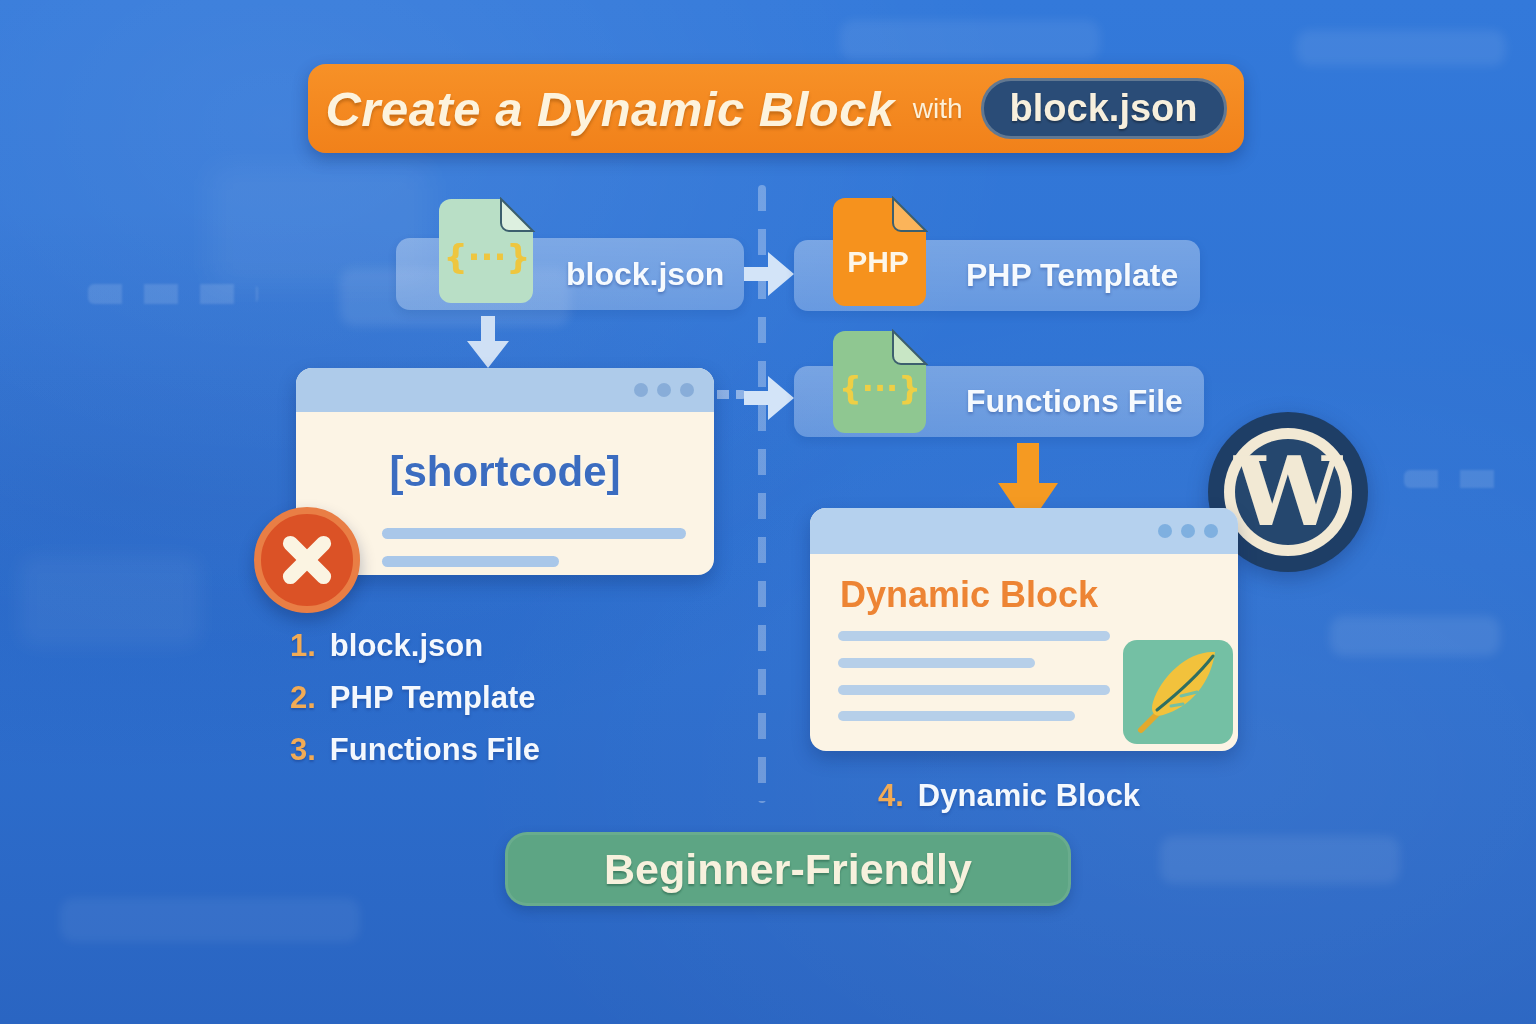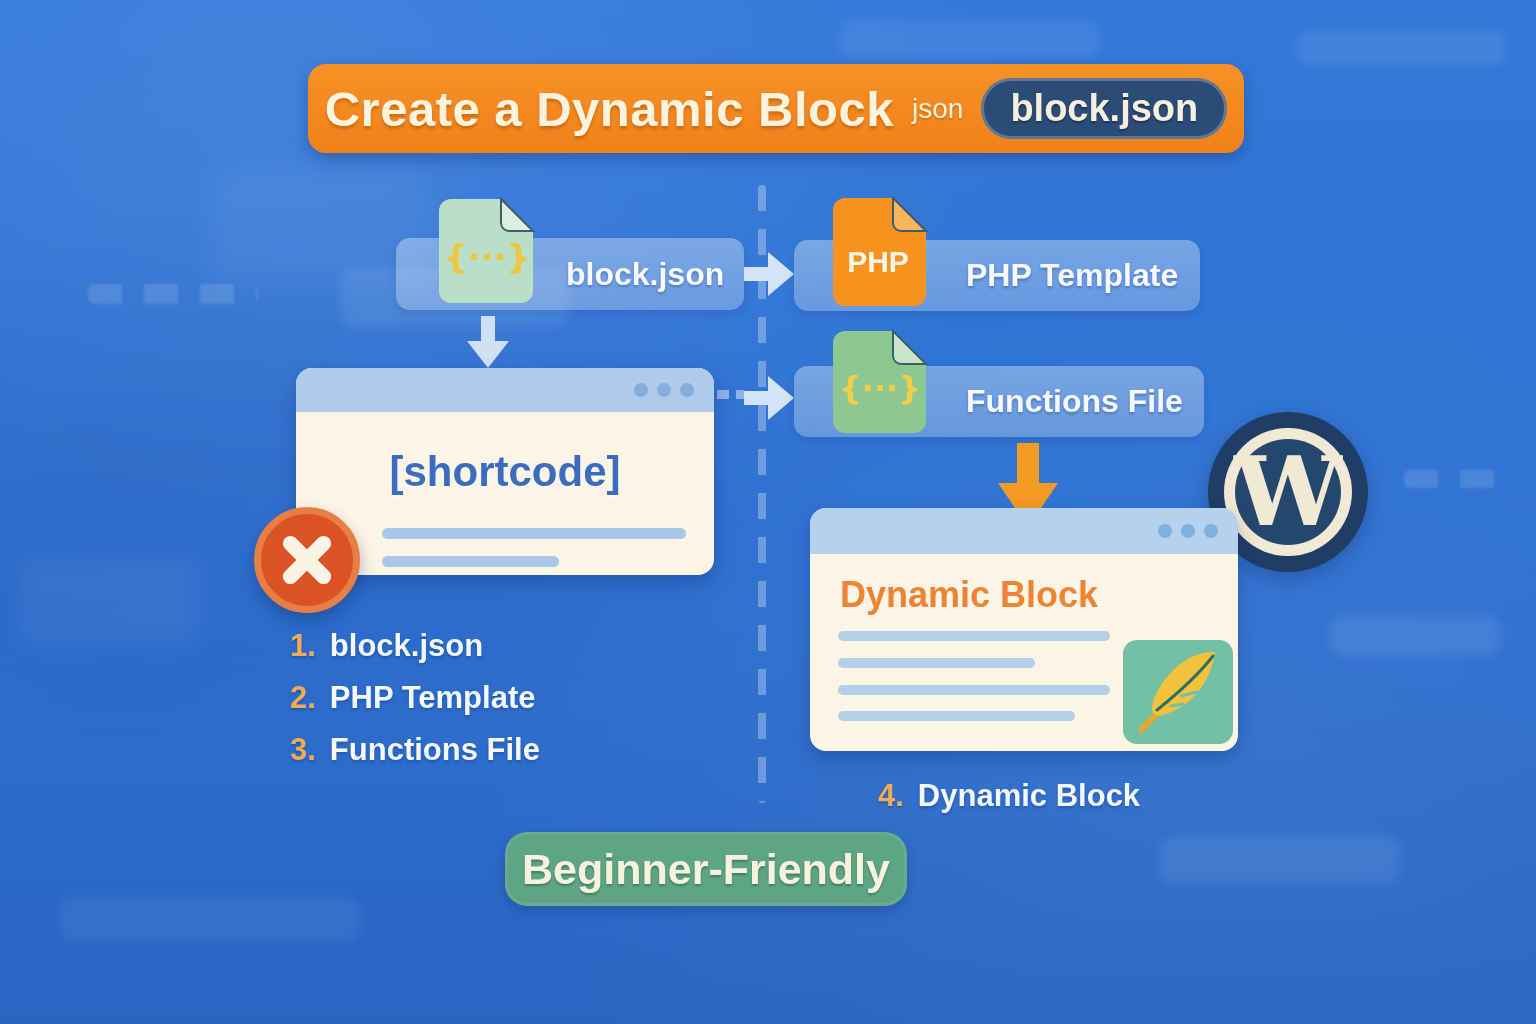--- a/index.html
+++ b/index.html
@@ -16,21 +16,21 @@
   .decor{position:absolute; background:rgba(255,255,255,.09); border-radius:14px; filter:blur(5px);}
   .decor-dashes{position:absolute; background:repeating-linear-gradient(to right, rgba(255,255,255,.13) 0 34px, transparent 34px 56px); border-radius:6px; filter:blur(1px);}
 
   
   .banner{
     left:308px; top:64px; width:936px; height:89px;
     background:linear-gradient(#f79127,#f1811a);
     border-radius:18px; box-shadow:0 6px 16px rgba(10,30,80,.30);
     display:flex; align-items:center; justify-content:center; gap:18px;
   }
-  .banner-title{font-size:49px; font-weight:bold; color:#fdf3dd; letter-spacing:.5px; text-shadow:0 3px 3px rgba(120,60,0,.35);}
+  .banner-title{font-size:49px; font-weight:bold; color:#fdf3dd; letter-spacing:.5px; text-shadow:0 3px 3px rgba(120,60,0,.35);font-style:italic;}
   .banner-with{font-size:28px; color:#fdf0d8; text-shadow:0 2px 2px rgba(120,60,0,.3);}
   .banner-badge{
     background:#2a4c77; border:3px solid rgba(245,236,215,.28); border-radius:30px;
     padding:6px 26px; font-size:38px; font-weight:bold; color:#f7efdd; text-shadow:0 2px 2px rgba(0,0,0,.3);
   }
 
   
   .row{
     background:linear-gradient(rgba(255,255,255,.34), rgba(255,255,255,.26));
     border-radius:14px; display:flex; align-items:center;
@@ -74,21 +74,21 @@
 
   
   .steps{left:290px; top:620px;}
   .step{height:52px; display:flex; align-items:center; font-size:31px; font-weight:bold;}
   .step-num{color:#f2ab55; margin-right:14px; text-shadow:0 2px 2px rgba(20,50,120,.35);}
   .step-label{color:#f4f8fd; text-shadow:0 2px 3px rgba(20,50,120,.35);}
   .step4{left:878px; top:770px;}
 
   
   .footer-badge{
-    left:505px; top:832px; width:402px; height:74px;
+    left:505px; top:832px; width:566px; height:74px;
     background:#5da584; border-radius:22px; box-shadow:0 5px 12px rgba(10,40,90,.25), inset 0 0 0 3px rgba(255,255,255,.08);
     display:flex; align-items:center; justify-content:center;
   }
   .footer-badge span{font-size:43px; font-weight:bold; color:#f7f1dd; text-shadow:0 2px 2px rgba(20,70,50,.4);}
 
   .wp-logo{left:1204px; top:408px; filter:drop-shadow(0 6px 10px rgba(10,30,80,.3));}
 </style>
 </head>
 <body>
 
@@ -102,21 +102,21 @@
   <div class="decor" style="left:60px;top:898px;width:300px;height:44px;background:rgba(255,255,255,.06);"></div>
   <div class="decor" style="left:210px;top:166px;width:220px;height:120px;background:rgba(255,255,255,.05);filter:blur(14px);"></div>
   <div class="decor" style="left:20px;top:556px;width:180px;height:90px;background:rgba(255,255,255,.05);filter:blur(10px);"></div>
   <div class="decor-dashes" style="left:88px;top:284px;width:170px;height:20px;"></div>
   <div class="decor-dashes" style="left:1404px;top:470px;width:110px;height:18px;"></div>
 
   <div class="abs divider"></div>
 
   <div class="abs banner">
     <span class="banner-title">Create a Dynamic Block</span>
-    <span class="banner-with">json</span>
+    <span class="banner-with">with</span>
     <span class="banner-badge">block.json</span>
   </div>
 
   <div class="abs row" style="left:396px;top:238px;width:348px;height:72px;">
     <span class="row-label" style="margin-left:170px;">block.json</span>
   </div>
   <svg class="file-icon" style="left:437px;top:197px;" width="100" height="106" viewBox="0 0 100 106">
     <path d="M14 2 h50 l32 32 v60 a12 12 0 0 1 -12 12 h-70 a12 12 0 0 1 -12 -12 v-80 a12 12 0 0 1 12 -12 z" fill="#b9dfc6"></path>
     <path d="M64 2 l32 32 h-24 a8 8 0 0 1 -8 -8 z" fill="#ddf0e0" stroke="#3c5f6e" stroke-width="2"></path>
     <text x="50" y="72" text-anchor="middle" font-size="34" font-weight="bold" fill="#eec63f" style="font-family:'DejaVu Sans',sans-serif;">{···}</text>

